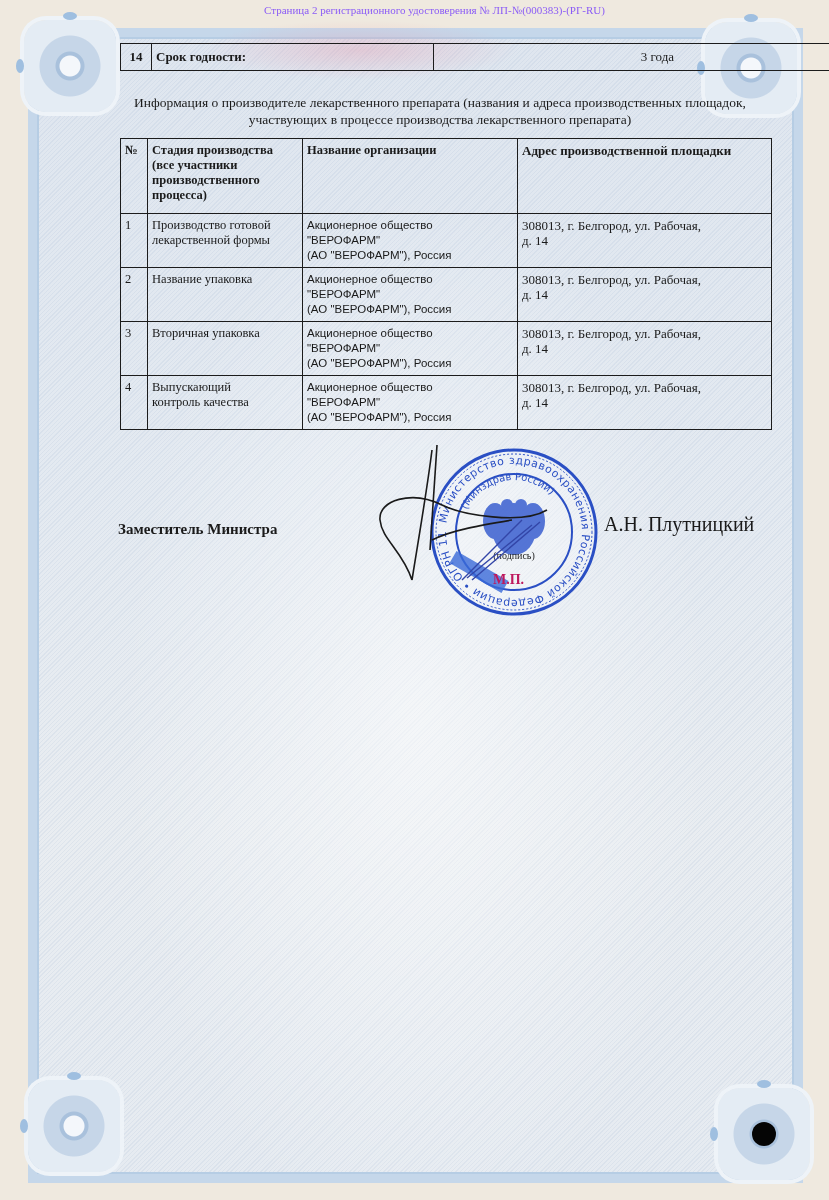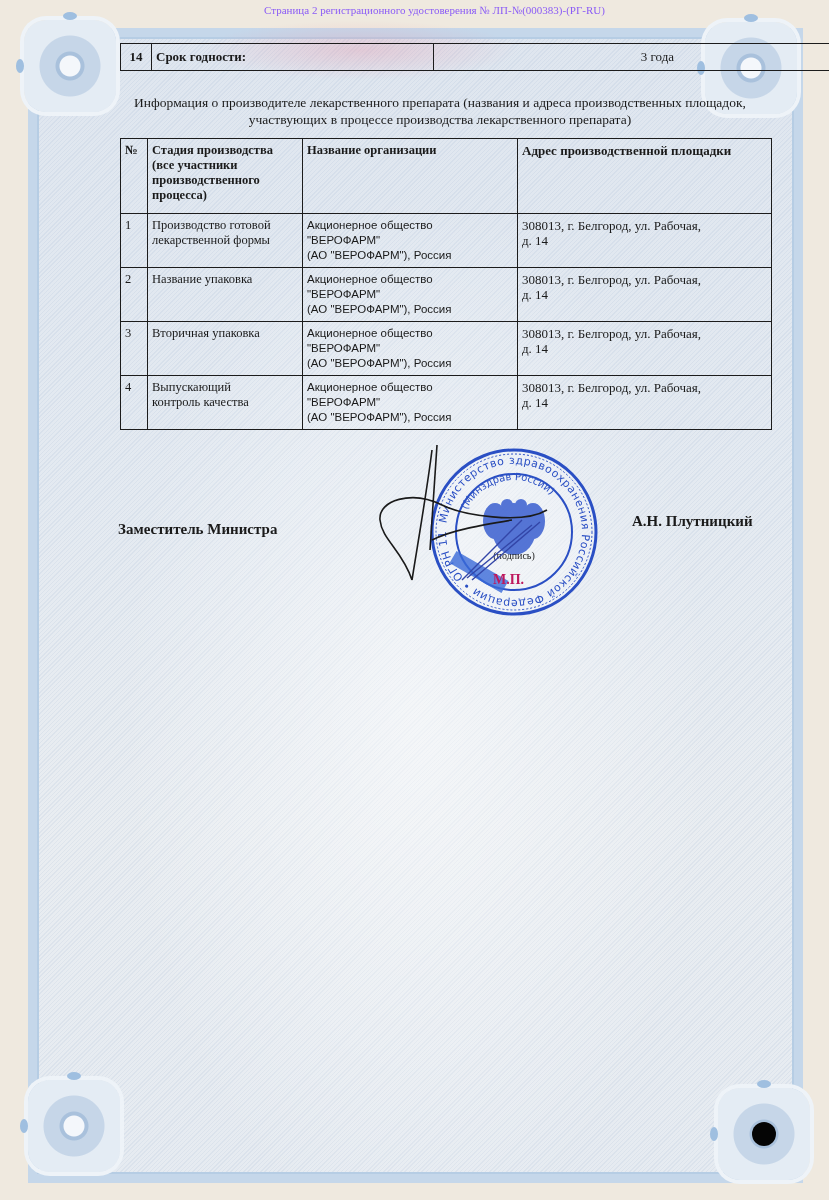--- a/index.html
+++ b/index.html
@@ -69,21 +69,21 @@
     .c-stage { width: 146px; }
     .c-org { width: 206px; font-family: "Liberation Sans", "DejaVu Sans", sans-serif; font-size: 11.5px; line-height: 15px; border-radius: 27px; }
     .c-addr { font-size: 13px; }
     .t-mfr th.c-org { font-family: "Liberation Serif", serif; font-size: 12.5px; }
     .multiline { white-space: pre-line; }
 
     .sign-title {
       position: absolute; left: 118px; top: 509px; font-size: 15px; font-weight: bold; margin-top: 12px;
     }
     .sign-name {
-      position: absolute; left: 632px; top: 513px; font-size: 15px; font-weight: bold;
+      position: absolute; left: 604px; top: 513px; font-size: 20px; font-weight: normal;
     }
     .stamp {
       position: absolute; left: 429px; top: 447px; width: 170px; height: 170px;
     }
     .stamp-mp {
       position: absolute; left: 493px; top: 572px; font-size: 14px; font-weight: bold; color: #be185d;
     }
     .signature { position: absolute; left: 372px; top: 430px; width: 180px; height: 160px; }
   </style>
 </head>

